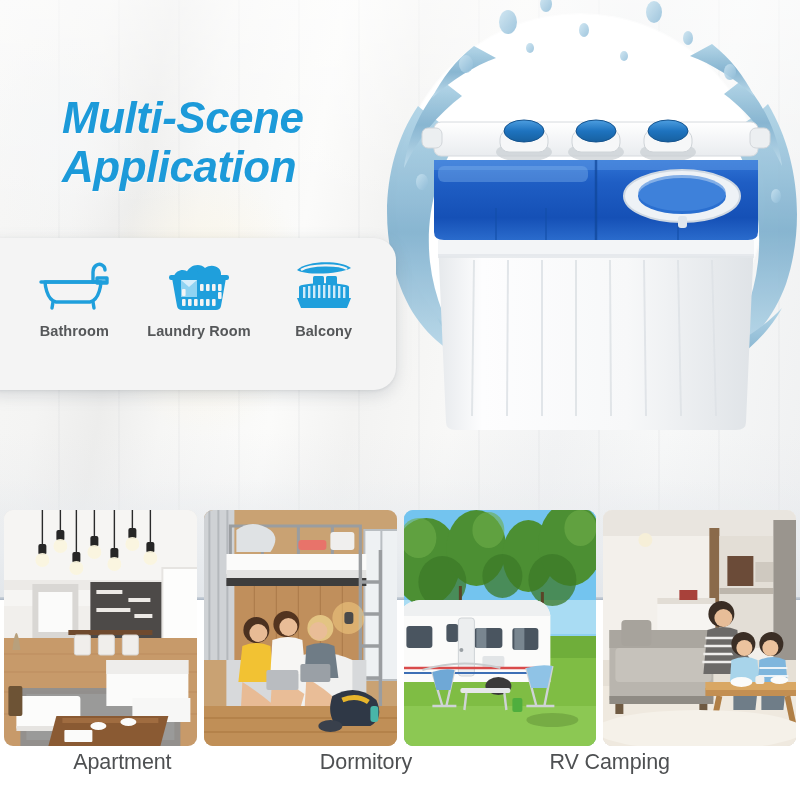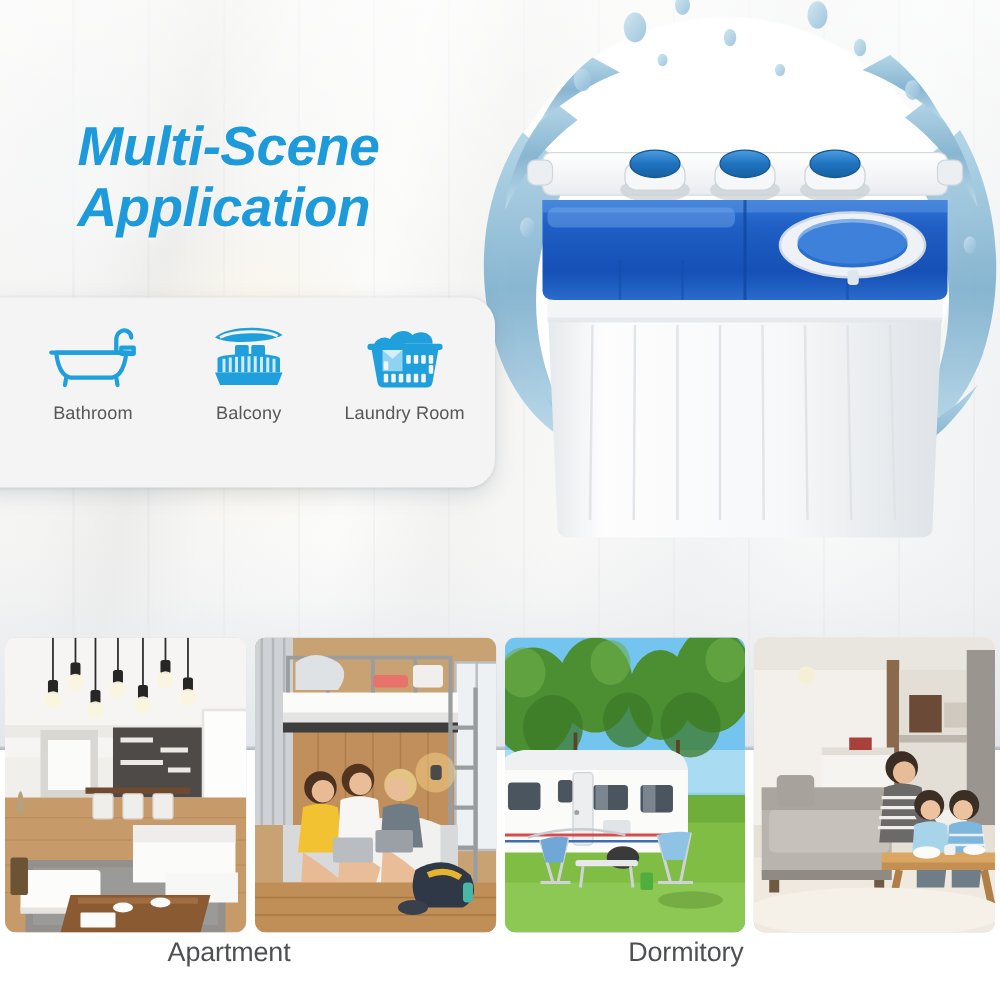--- a/index.html
+++ b/index.html
@@ -75,21 +75,21 @@
     position: absolute; left: -22px; top: 238px;
     width: 418px; height: 152px;
     background: #f4f4f4;
     border-radius: 22px;
     box-shadow: 0 5px 16px rgba(110,120,130,.22), 0 1px 3px rgba(110,120,130,.14);
     display: flex; align-items: flex-start;
     padding: 18px 10px 0 34px;
   }
   .scene-item {
     flex: 1; display: flex; flex-direction: column;
-    align-items: center; gap: 9px;
+    align-items: center; gap: 9px; font-weight: bold;
   }
   .scene-icon { width: 78px; height: 58px; display: block; }
   .scene-label {
     font-size: 14.5px; color: #555759; text-align: center;
     line-height: 17px; letter-spacing: .1px;
   }
 
   
   .product-stage {
     position: absolute; left: 378px; top: -14px;
@@ -290,50 +290,20 @@
           <line x1="58" y1="46" x2="59" y2="52"></line>
         </g>
       </svg>
       <div class="scene-label">Bathroom</div>
     </div>
 
     <div class="scene-item">
       <svg class="scene-icon" viewBox="0 0 78 58">
         <g fill="#1f9fdc">
 
-          <path d="M12 14 C22 4 56 4 66 12 C56 18 22 20 12 14 Z"></path>
-          <path d="M16 14 C26 8 54 8 62 13" fill="none" stroke="#f4f4f4" stroke-width="2.4"></path>
-
-          <rect x="28" y="20" width="11" height="9" rx="1.5"></rect>
-          <rect x="41" y="20" width="11" height="9" rx="1.5"></rect>
-
-          <path d="M14 31 C14 26 64 26 64 31 L64 42 L14 42 Z"></path>
-
-          <g fill="#cfeaf9">
-            <rect x="18" y="31" width="2.4" height="11"></rect>
-              <rect x="23" y="30" width="2.4" height="12"></rect>
-            <rect x="28" y="29.5" width="2.4" height="12.5"></rect>
-              <rect x="33" y="29" width="2.4" height="13"></rect>
-            <rect x="38" y="29" width="2.4" height="13"></rect>
-              <rect x="43" y="29" width="2.4" height="13"></rect>
-            <rect x="48" y="29.5" width="2.4" height="12.5"></rect>
-              <rect x="53" y="30" width="2.4" height="12"></rect>
-            <rect x="58" y="31" width="2.4" height="11"></rect>
-          </g>
-
-          <path d="M12 42 H66 L62 52 H16 Z"></path>
-        </g>
-      </svg>
-      <div class="scene-label">Balcony</div>
-    </div>
-
-    <div class="scene-item">
-      <svg class="scene-icon" viewBox="0 0 78 58">
-        <g fill="#1f9fdc">
-
           <path d="M26 18 C28 9 40 6 45 12 C52 7 62 11 61 19 L26 19 Z"></path>
           <path d="M14 20 C16 14 24 12 28 16 C31 12 38 13 39 19 L14 20 Z"></path>
 
           <path d="M12 22 H66 L61 50 C60.6 52.6 58.6 54 56 54 H22 C19.4 54 17.4 52.6 17 50 Z"></path>
           <rect x="9" y="19" width="60" height="5" rx="2.2"></rect>
 
           <path d="M21 24 h16 v17 h-16 z" fill="#8fd3f2"></path>
           <path d="M21 24 h16 l-8 7 z" fill="#d6eefb"></path>
         </g>
 
@@ -349,20 +319,50 @@
           <rect x="46" y="43" width="3.6" height="7" rx="1"></rect>
             <rect x="52" y="43" width="3.6" height="7" rx="1"></rect>
           <rect x="22" y="33" width="3.6" height="7" rx="1"></rect>
             <rect x="58" y="36" width="3.6" height="7" rx="1"></rect>
         </g>
       </svg>
       <div class="scene-label">Laundry
 Room</div>
     </div>
 
+    <div class="scene-item">
+      <svg class="scene-icon" viewBox="0 0 78 58">
+        <g fill="#1f9fdc">
+
+          <path d="M12 14 C22 4 56 4 66 12 C56 18 22 20 12 14 Z"></path>
+          <path d="M16 14 C26 8 54 8 62 13" fill="none" stroke="#f4f4f4" stroke-width="2.4"></path>
+
+          <rect x="28" y="20" width="11" height="9" rx="1.5"></rect>
+          <rect x="41" y="20" width="11" height="9" rx="1.5"></rect>
+
+          <path d="M14 31 C14 26 64 26 64 31 L64 42 L14 42 Z"></path>
+
+          <g fill="#cfeaf9">
+            <rect x="18" y="31" width="2.4" height="11"></rect>
+              <rect x="23" y="30" width="2.4" height="12"></rect>
+            <rect x="28" y="29.5" width="2.4" height="12.5"></rect>
+              <rect x="33" y="29" width="2.4" height="13"></rect>
+            <rect x="38" y="29" width="2.4" height="13"></rect>
+              <rect x="43" y="29" width="2.4" height="13"></rect>
+            <rect x="48" y="29.5" width="2.4" height="12.5"></rect>
+              <rect x="53" y="30" width="2.4" height="12"></rect>
+            <rect x="58" y="31" width="2.4" height="11"></rect>
+          </g>
+
+          <path d="M12 42 H66 L62 52 H16 Z"></path>
+        </g>
+      </svg>
+      <div class="scene-label">Balcony</div>
+    </div>
+
   </div>
 
   <div class="hero-divider"></div>
 </section>
 
 <section class="strip">
 
   <div class="photo-card">
     <svg class="photo-svg" viewBox="0 0 196 236" preserveAspectRatio="xMidYMid slice">
       <rect width="196" height="236" fill="#f1efec"></rect>
@@ -697,13 +697,14 @@
 
       <ellipse cx="98" cy="220" rx="104" ry="20" fill="#f5f1e9"></ellipse>
     </svg>
   </div>
 
 </section>
 
 <div class="captions">
   <div class="caption">Apartment</div>
   <div class="caption">Dormitory</div>
+  <div class="caption">RV Camping</div>
 </div>
 
 </body></html>

